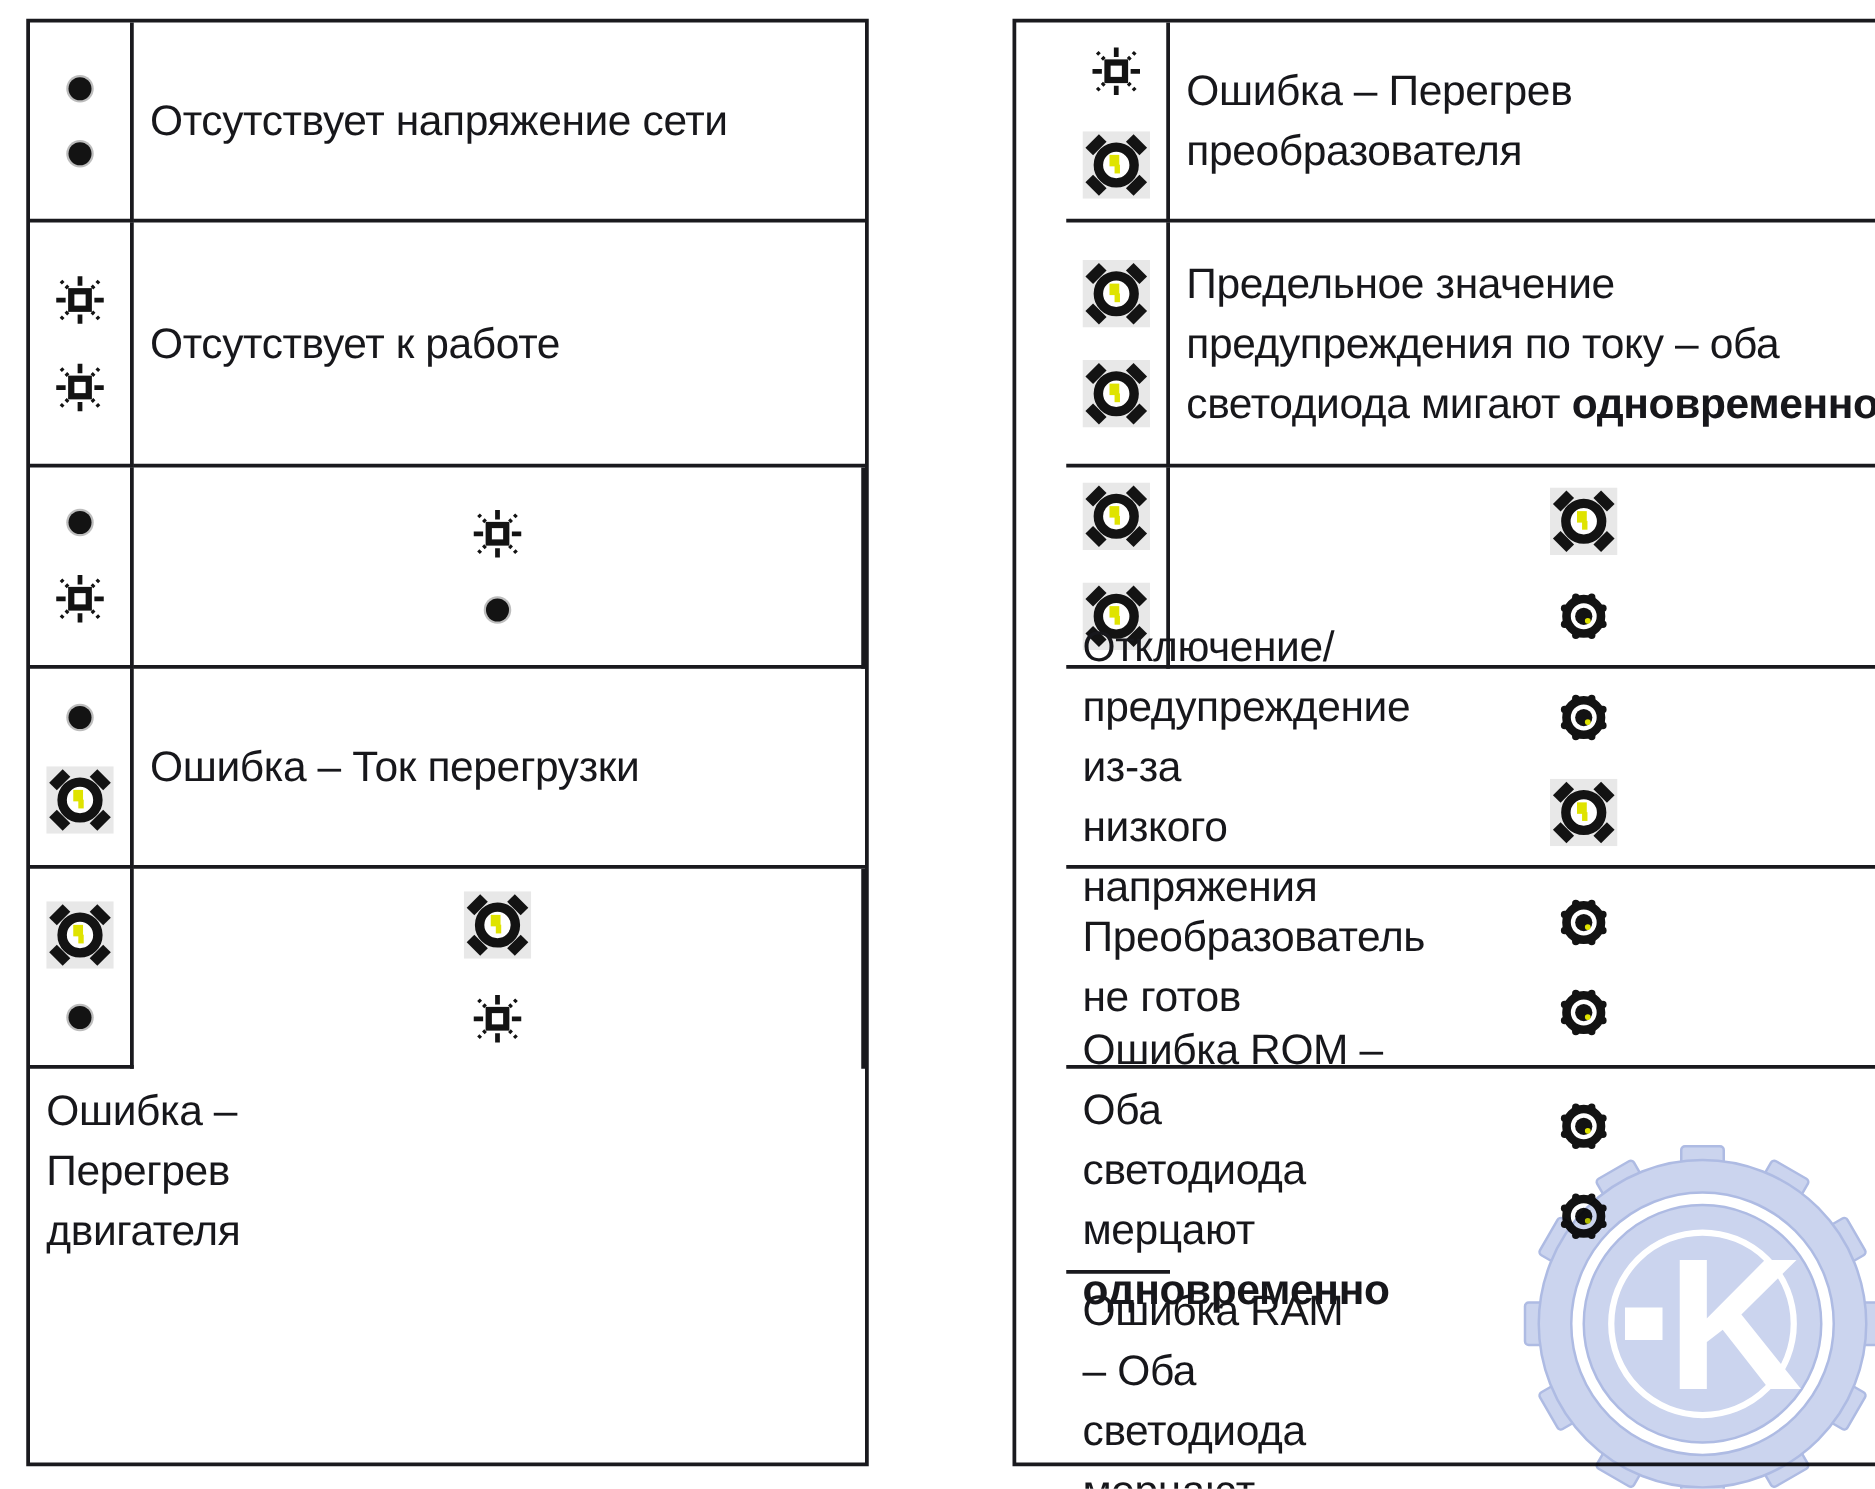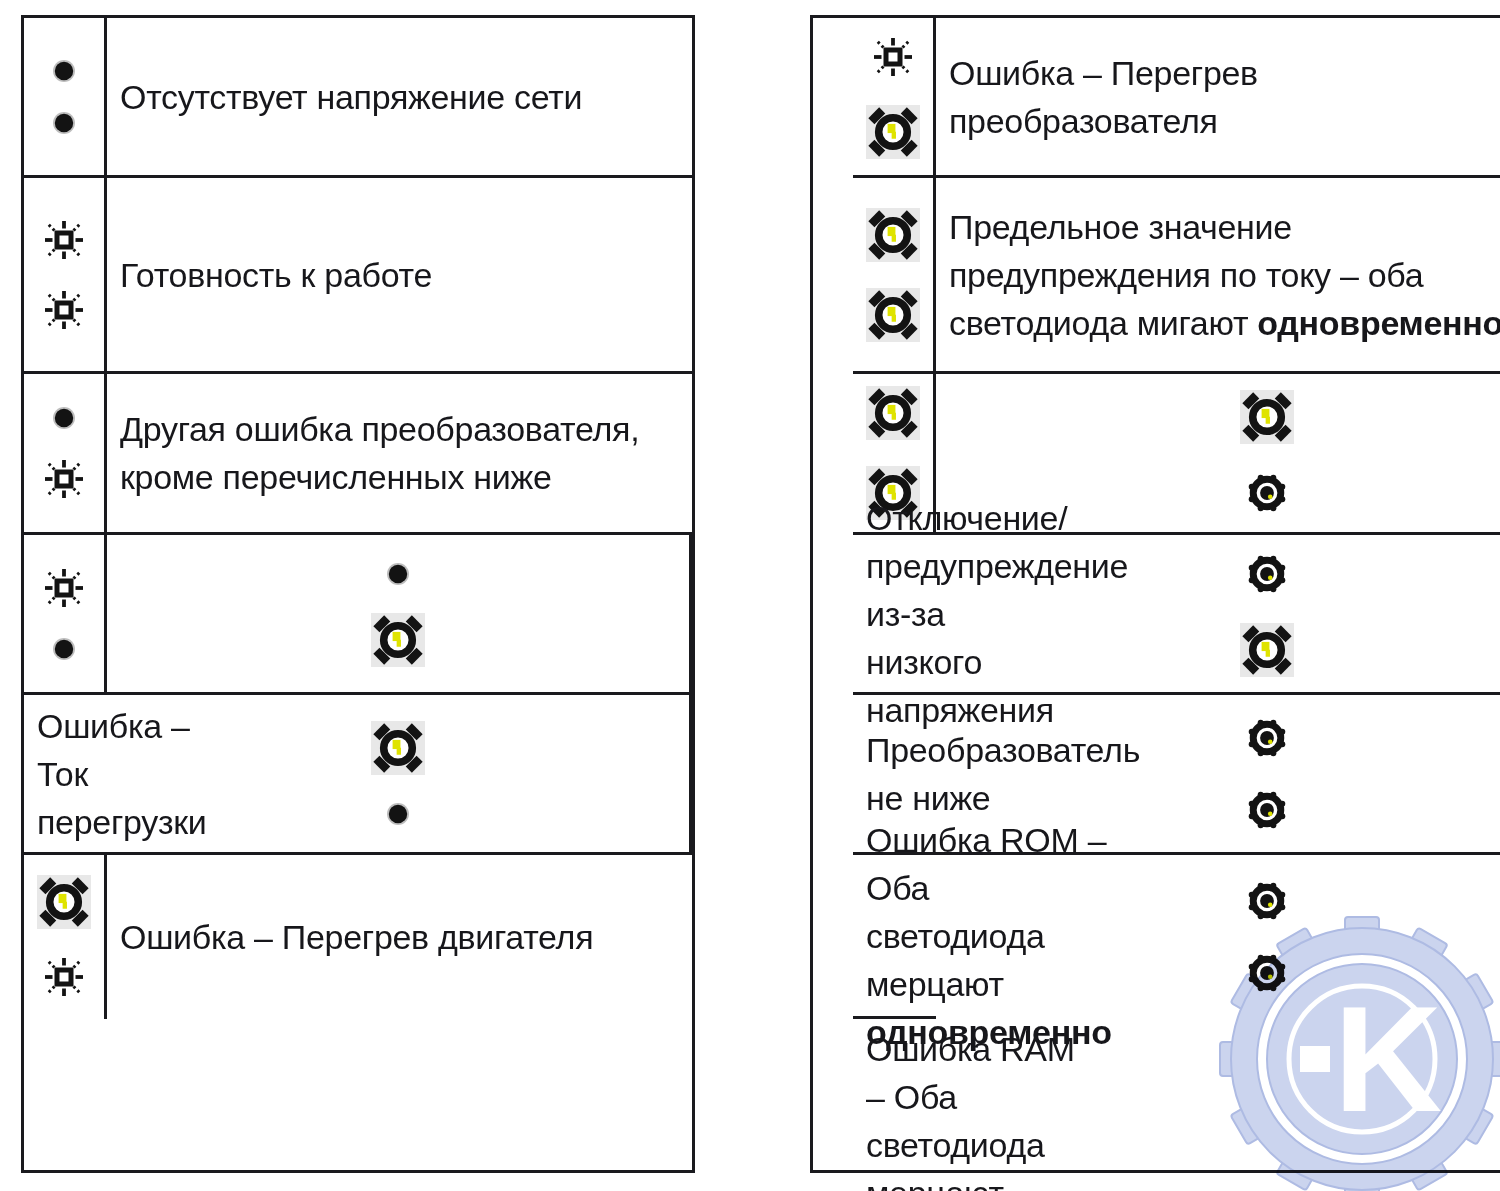--- a/index.html
+++ b/index.html
@@ -80,21 +80,21 @@
             <line x1="3" y1="22" x2="10.5" y2="22" stroke-width="3.8"></line>
             <line x1="33.5" y1="22" x2="41" y2="22" stroke-width="3.8"></line>
             <line x1="6.8" y1="6.8" x2="12.6" y2="12.6" stroke-width="3" stroke-dasharray="2.5 3"></line>
             <line x1="37.2" y1="6.8" x2="31.4" y2="12.6" stroke-width="3" stroke-dasharray="2.5 3"></line>
             <line x1="6.8" y1="37.2" x2="12.6" y2="31.4" stroke-width="3" stroke-dasharray="2.5 3"></line>
             <line x1="37.2" y1="37.2" x2="31.4" y2="31.4" stroke-width="3" stroke-dasharray="2.5 3"></line>
           </svg>
         </span>
       </div>
     <div class="tcell">
-      <p class="txt"><span>Готовность к работе</span><b></b></p>
+      <p class="txt"><span>Отсутствует к работе</span><b></b></p>
     </div>
     <div class="icell">
         <span class="led off">
           <svg viewBox="0 0 26 26" xmlns="http://www.w3.org/2000/svg">
             <circle cx="13" cy="13" r="11" fill="#131313" opacity="0.28"></circle>
             <circle cx="13" cy="13" r="9.2" fill="#131313"></circle>
           </svg>
         </span>
         <span class="led on">
           <svg viewBox="0 0 44 44" fill="none" stroke="#131313" xmlns="http://www.w3.org/2000/svg">
@@ -103,24 +103,20 @@
             <line x1="22" y1="33.5" x2="22" y2="41" stroke-width="3.8"></line>
             <line x1="3" y1="22" x2="10.5" y2="22" stroke-width="3.8"></line>
             <line x1="33.5" y1="22" x2="41" y2="22" stroke-width="3.8"></line>
             <line x1="6.8" y1="6.8" x2="12.6" y2="12.6" stroke-width="3" stroke-dasharray="2.5 3"></line>
             <line x1="37.2" y1="6.8" x2="31.4" y2="12.6" stroke-width="3" stroke-dasharray="2.5 3"></line>
             <line x1="6.8" y1="37.2" x2="12.6" y2="31.4" stroke-width="3" stroke-dasharray="2.5 3"></line>
             <line x1="37.2" y1="37.2" x2="31.4" y2="31.4" stroke-width="3" stroke-dasharray="2.5 3"></line>
           </svg>
         </span>
       </div>
-    <div class="tcell">
-      <p class="txt"><span>Другая ошибка преобразователя,
-кроме перечисленных ниже</span><b></b></p>
-    </div>
     <div class="icell">
         <span class="led on">
           <svg viewBox="0 0 44 44" fill="none" stroke="#131313" xmlns="http://www.w3.org/2000/svg">
             <rect x="15" y="15" width="14" height="14" fill="#ffffff" stroke-width="5"></rect>
             <line x1="22" y1="3" x2="22" y2="10.5" stroke-width="3.8"></line>
             <line x1="22" y1="33.5" x2="22" y2="41" stroke-width="3.8"></line>
             <line x1="3" y1="22" x2="10.5" y2="22" stroke-width="3.8"></line>
             <line x1="33.5" y1="22" x2="41" y2="22" stroke-width="3.8"></line>
             <line x1="6.8" y1="6.8" x2="12.6" y2="12.6" stroke-width="3" stroke-dasharray="2.5 3"></line>
             <line x1="37.2" y1="6.8" x2="31.4" y2="12.6" stroke-width="3" stroke-dasharray="2.5 3"></line>
@@ -399,21 +395,21 @@
             </g>
             <circle cx="10" cy="10" r="5.3" fill="#ffffff" stroke="#131313" stroke-width="2.8"></circle>
             <g fill="#dfe300">
               <rect x="8" y="7" width="2.9" height="3.4"></rect>
               <rect x="9.5" y="9.9" width="1.6" height="2.6"></rect>
             </g>
           </svg>
         </span>
       </div>
     <div class="tcell">
-      <p class="txt"><span>Преобразователь не ниже</span><b></b></p>
+      <p class="txt"><span>Преобразователь не готов</span><b></b></p>
     </div>
     <div class="icell">
         <span class="led flicker">
           <svg viewBox="0 0 20 20" xmlns="http://www.w3.org/2000/svg">
             <g fill="#131313">
               <circle cx="10" cy="10" r="6" fill="none" stroke="#131313" stroke-width="3"></circle>
               <circle cx="16.65" cy="12.76" r="1.3"></circle>
               <circle cx="12.76" cy="16.65" r="1.3"></circle>
               <circle cx="7.24" cy="16.65" r="1.3"></circle>
               <circle cx="3.35" cy="12.76" r="1.3"></circle>

